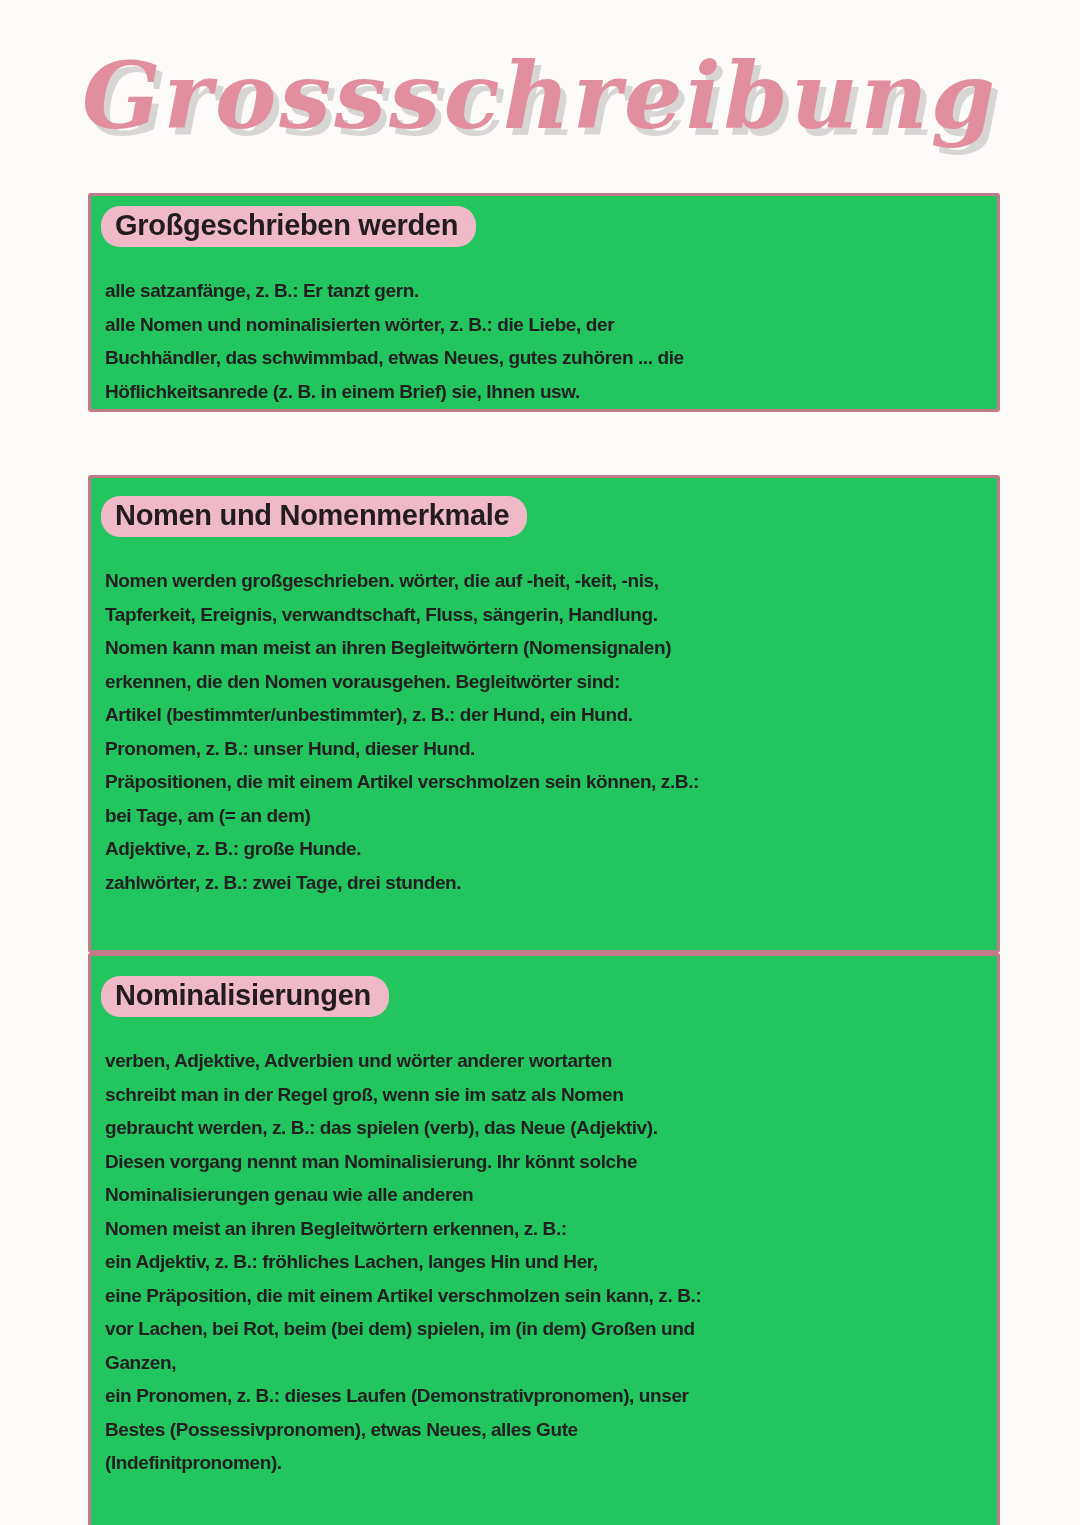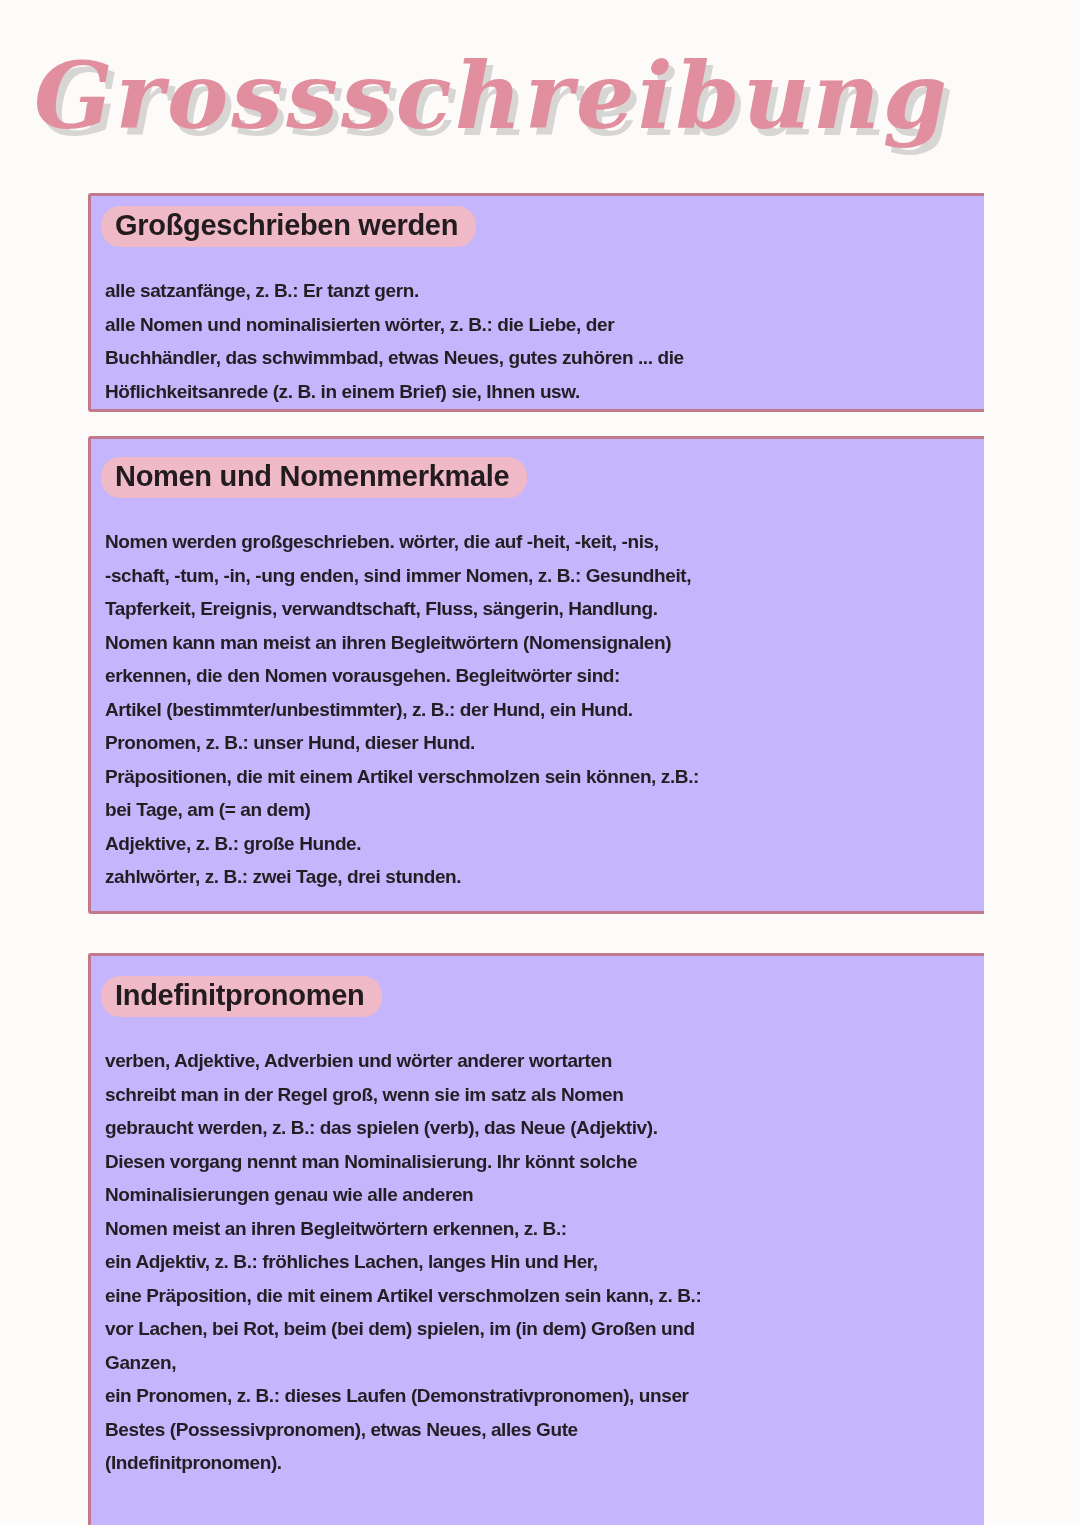--- a/index.html
+++ b/index.html
@@ -3,21 +3,21 @@
 <meta charset="utf-8">
 <style>
   html, body { margin: 0; padding: 0; }
   body {
     width: 1080px; height: 1525px;
     font-family: "Liberation Sans", sans-serif;
     background: #fdfafa;
   }
   .page {
     position: relative;
-    width: 984px; height: 1525px;
+    width: 1080px; height: 1525px;
     overflow: hidden;
     background: #fdfafa;
   }
   .title {
     position: absolute;
     top: 42px; left: 0; right: 0;
     text-align: center;
     font-family: "DejaVu Serif", serif;
     font-style: italic;
     font-weight: bold;
@@ -27,26 +27,26 @@
     text-shadow: 6px 7px 0 #d8d5d5;
     margin: 0;
   }
   .box {
     position: absolute;
     left: 88px;
     width: 912px;
     box-sizing: border-box;
     border: 3px solid #c4798b;
     border-radius: 3px;
-    background: #c4b5fd;
+    background: #22c55e;
     padding: 0 14px;
     overflow: hidden;
   }
   .box-1 { top: 193px; height: 219px; }
-  .box-2 { top: 436px; height: 478px; }
+  .box-2 { top: 475px; height: 478px; }
   .box-3 { top: 953px; height: 600px; border-bottom: none; }
   .pill {
     display: inline-block;
     background: #efb9c7;
     border-radius: 19px;
     padding: 3px 18px 5px 14px;
     margin-left: -4px;
     font-size: 29px;
     font-weight: bold;
     letter-spacing: -0.3px;
@@ -79,35 +79,34 @@
         <div class="line">alle Nomen und nominalisierten wörter, z. B.: die Liebe, der</div>
         <div class="line">Buchhändler, das schwimmbad, etwas Neues, gutes zuhören ... die</div>
         <div class="line">Höflichkeitsanrede (z. B. in einem Brief) sie, Ihnen usw.</div>
       </div>
   </section>
 
   <section class="box box-2">
     <span class="pill">Nomen und Nomenmerkmale</span>
     <div class="lines">
         <div class="line">Nomen werden großgeschrieben. wörter, die auf -heit, -keit, -nis,</div>
-        <div class="line">-schaft, -tum, -in, -ung enden, sind immer Nomen, z. B.: Gesundheit,</div>
         <div class="line">Tapferkeit, Ereignis, verwandtschaft, Fluss, sängerin, Handlung.</div>
         <div class="line">Nomen kann man meist an ihren Begleitwörtern (Nomensignalen)</div>
         <div class="line">erkennen, die den Nomen vorausgehen. Begleitwörter sind:</div>
         <div class="line">Artikel (bestimmter/unbestimmter), z. B.: der Hund, ein Hund.</div>
         <div class="line">Pronomen, z. B.: unser Hund, dieser Hund.</div>
         <div class="line">Präpositionen, die mit einem Artikel verschmolzen sein können, z.B.:</div>
         <div class="line">bei Tage, am (= an dem)</div>
         <div class="line">Adjektive, z. B.: große Hunde.</div>
         <div class="line">zahlwörter, z. B.: zwei Tage, drei stunden.</div>
       </div>
   </section>
 
   <section class="box box-3">
-    <span class="pill">Indefinitpronomen</span>
+    <span class="pill">Nominalisierungen</span>
     <div class="lines">
         <div class="line">verben, Adjektive, Adverbien und wörter anderer wortarten</div>
         <div class="line">schreibt man in der Regel groß, wenn sie im satz als Nomen</div>
         <div class="line">gebraucht werden, z. B.: das spielen (verb), das Neue (Adjektiv).</div>
         <div class="line">Diesen vorgang nennt man Nominalisierung. Ihr könnt solche</div>
         <div class="line">Nominalisierungen genau wie alle anderen</div>
         <div class="line">Nomen meist an ihren Begleitwörtern erkennen, z. B.:</div>
         <div class="line">ein Adjektiv, z. B.: fröhliches Lachen, langes Hin und Her,</div>
         <div class="line">eine Präposition, die mit einem Artikel verschmolzen sein kann, z. B.:</div>
         <div class="line">vor Lachen, bei Rot, beim (bei dem) spielen, im (in dem) Großen und</div>

